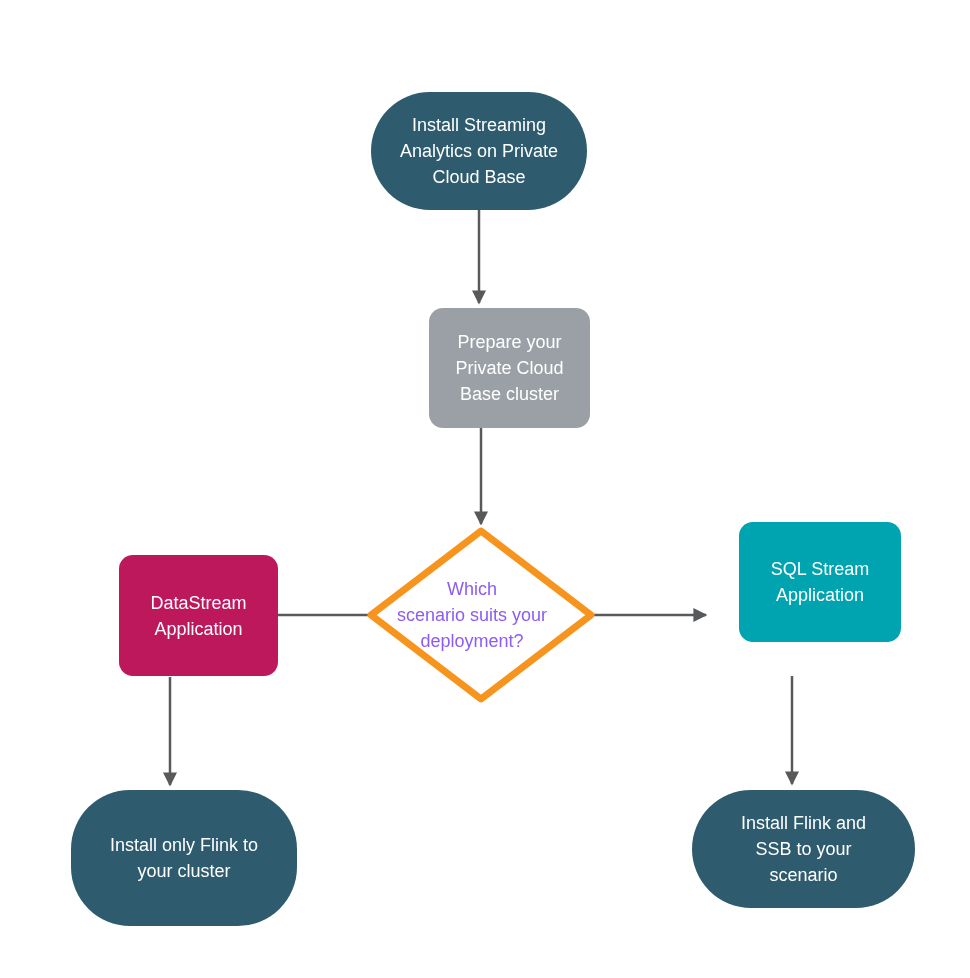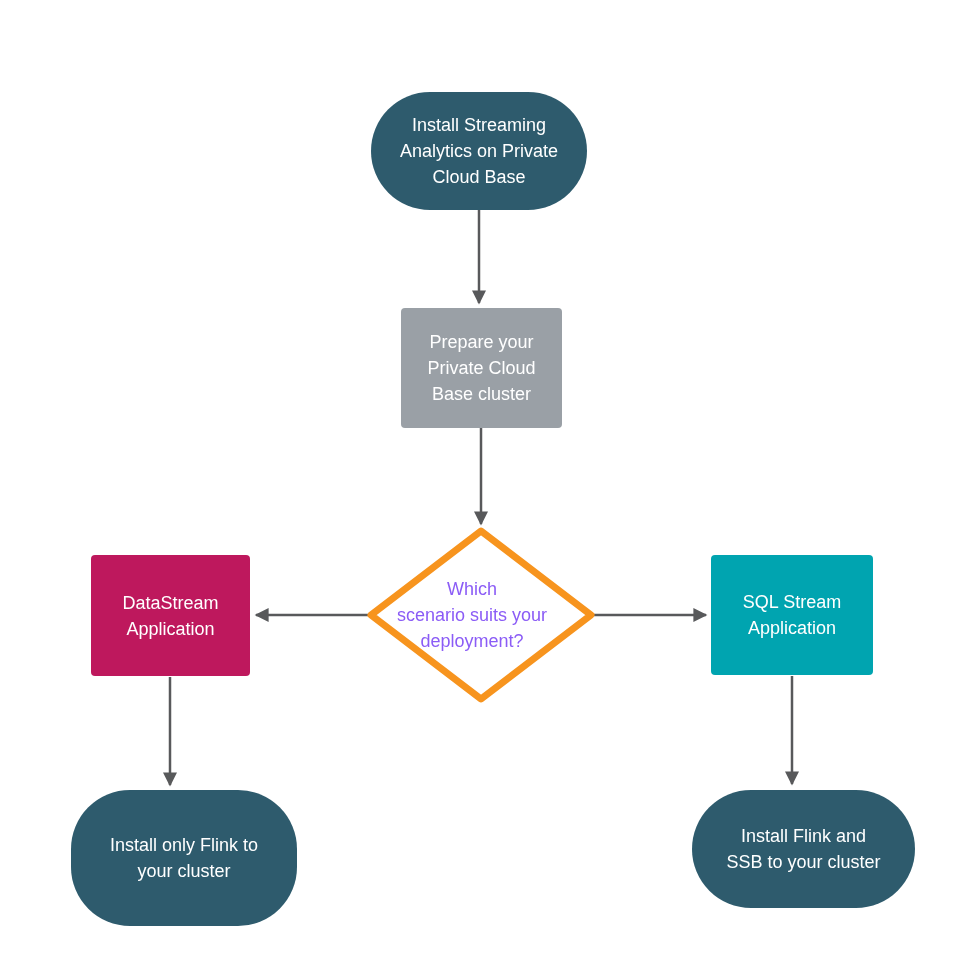--- a/index.html
+++ b/index.html
@@ -34,27 +34,28 @@
     line-height: 26px;
   }
   .node .label {
     white-space: pre-line;
   }
   .terminator {
     background: #2E5B6D;
     border-radius: 59px;
   }
   .process {
-    border-radius: 4px;
+    border-radius: 14px;
+    margin-left: 28px;
   }
   
   .n-start   { left: 371px; top: 92px;  width: 216px; height: 118px; padding: 8px 12px; }
   .n-prepare { left: 401px; top: 308px; width: 161px; height: 120px; background: #9AA0A6; }
   .n-datastream { left: 91px;  top: 555px; width: 159px; height: 121px; background: #be185d; }
-  .n-sqlstream  { left: 711px; top: 555px; width: 162px; height: 120px; background: #00A4B0; }
+  .n-sqlstream  { left: 711px; top: 522px; width: 162px; height: 120px; background: #00A4B0; }
   .n-flink    { left: 71px;  top: 790px; width: 226px; height: 136px; padding: 0 24px; }
   .n-flinkssb { left: 692px; top: 790px; width: 223px; height: 118px; padding: 0 30px; }
   .n-decision-label {
     left: 372px;
     top: 576px;
     width: 200px;
     height: 78px;
     color: #8b5cf6;
     background: transparent;
     z-index: 3;
@@ -110,16 +111,16 @@
 Application</span>
   </div>
 
   <div class="node terminator n-flink">
     <span class="label">Install only Flink to
 your cluster</span>
   </div>
 
   <div class="node terminator n-flinkssb">
     <span class="label">Install Flink and
-SSB to your cluster</span>
+SSB to your scenario</span>
   </div>
 
 </div>
 
 </body></html>

